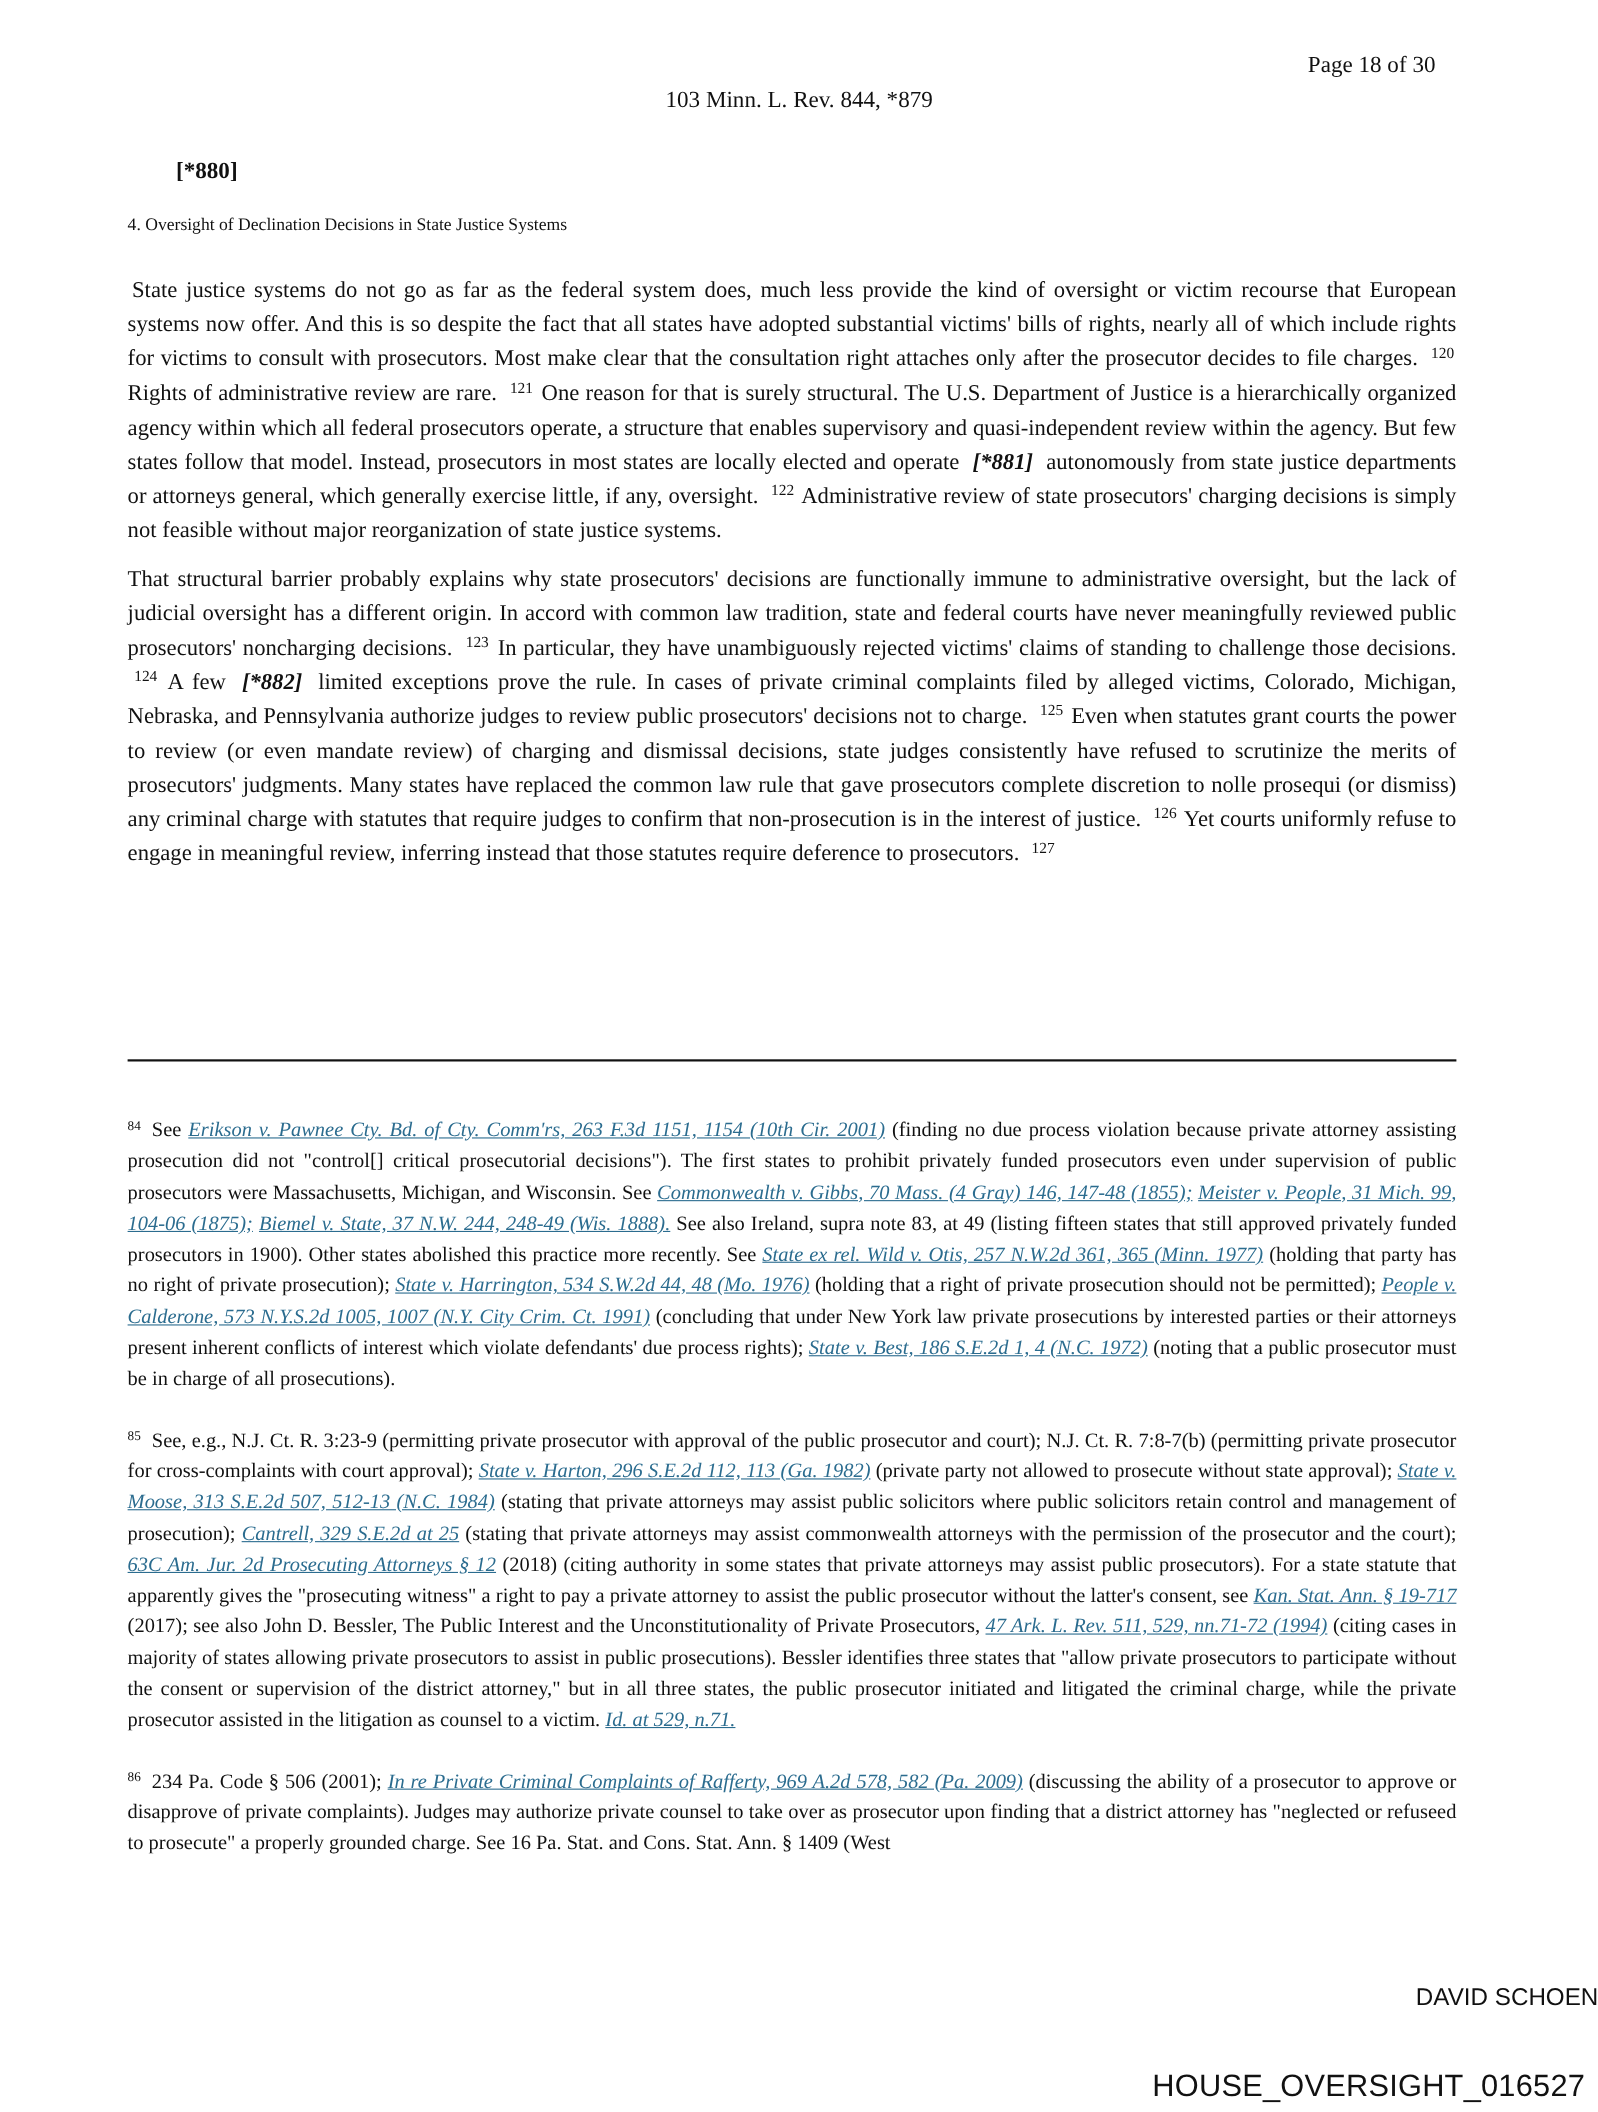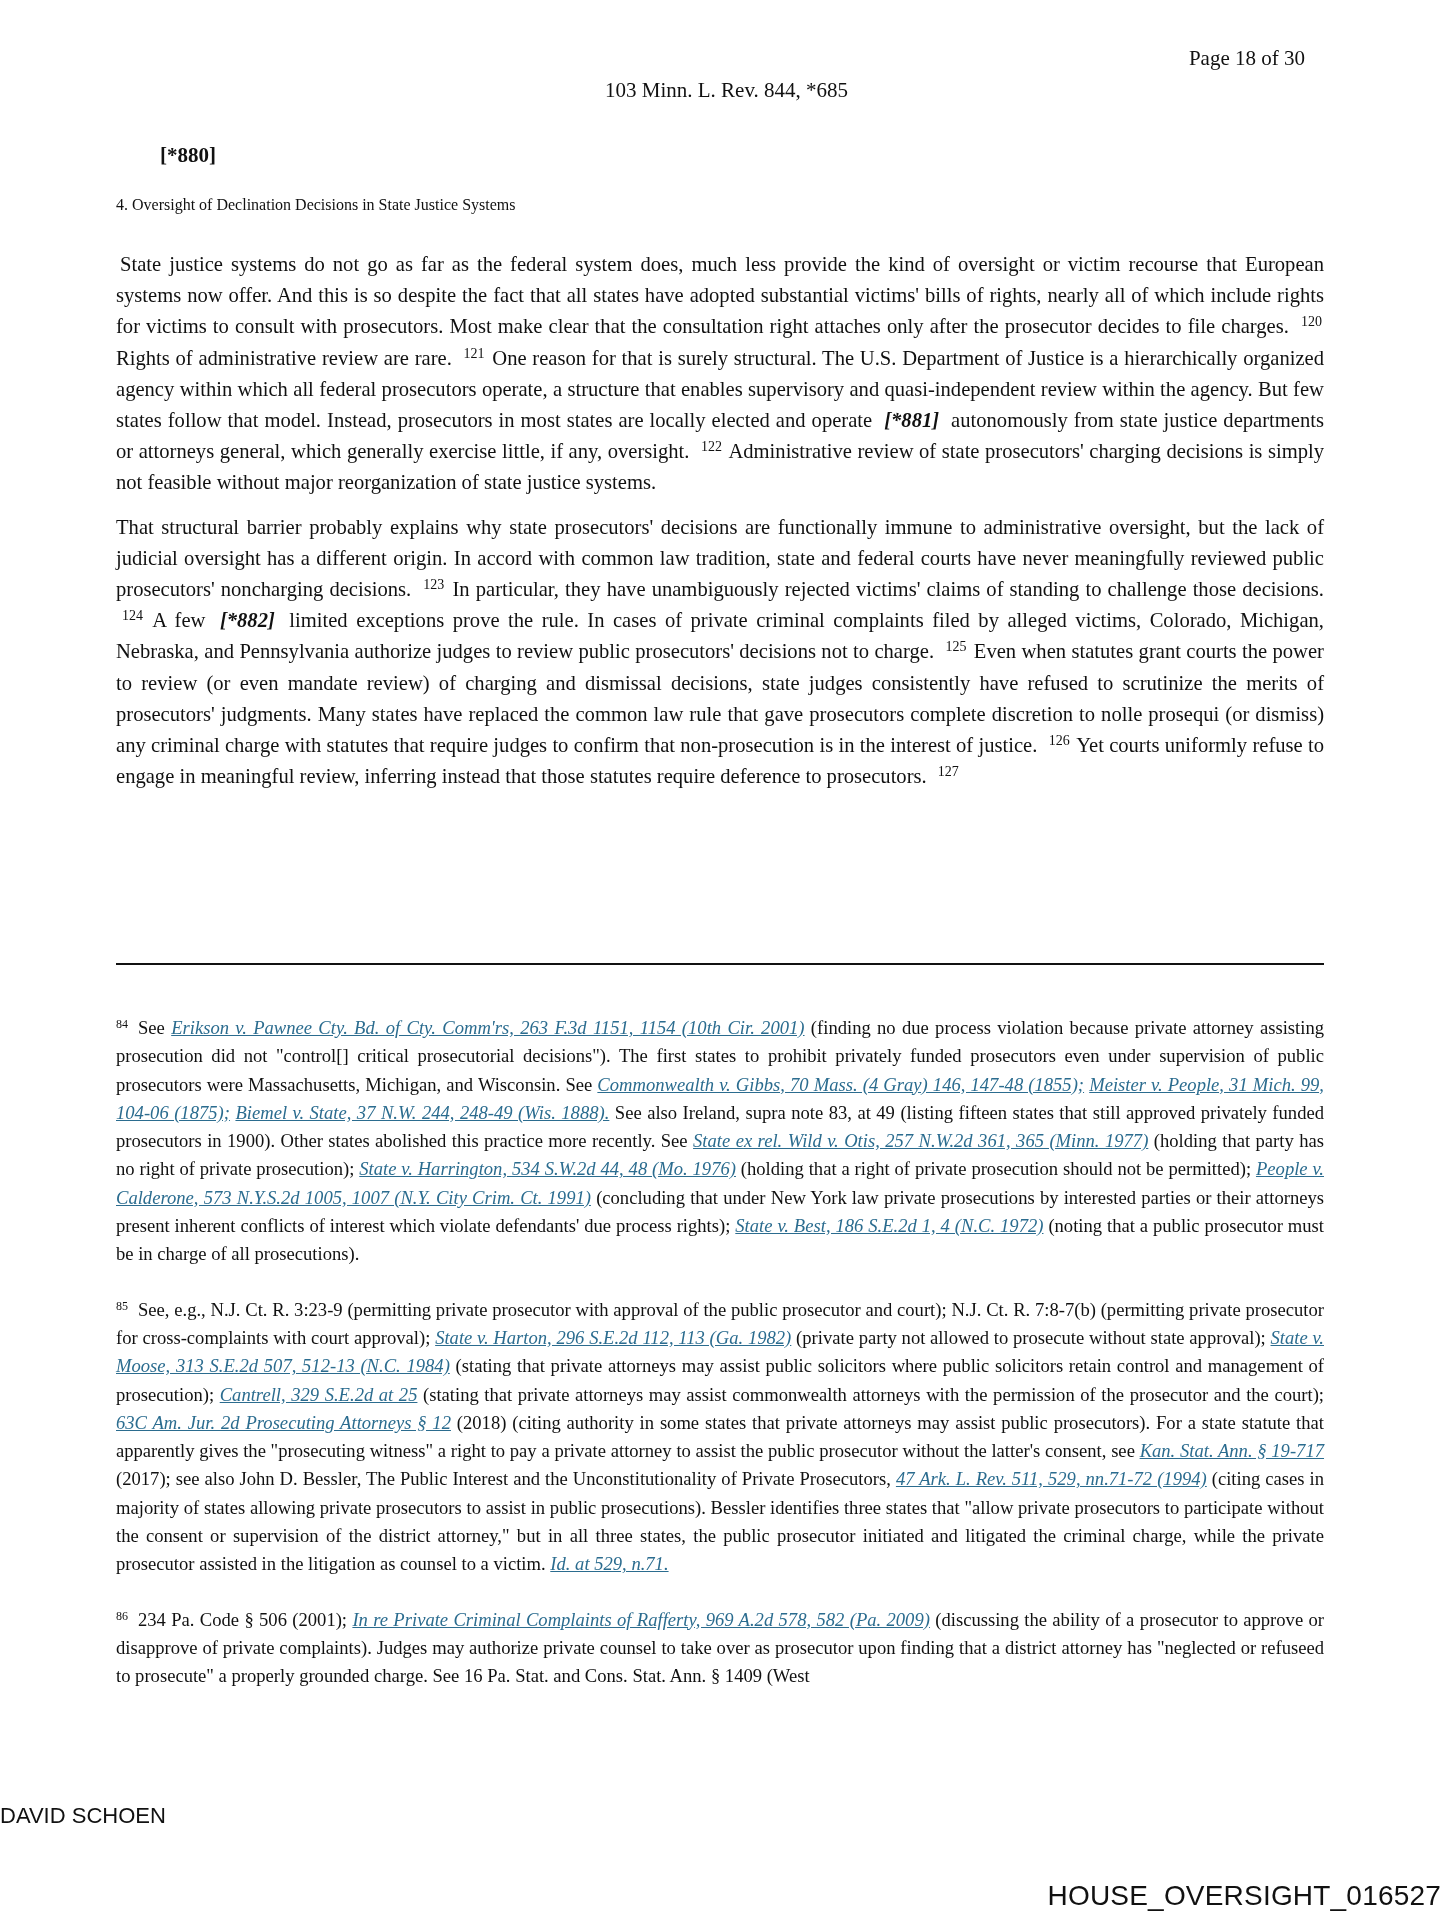--- a/index.html
+++ b/index.html
@@ -12,29 +12,29 @@
   .body { position: absolute; top: 249px; left: 116px; width: 1208px; font-size: 20.6px; line-height: 31.2px; text-align: justify; }
   .body p { margin: 0 0 13px 0; }
   .body p.first { text-indent: 4px; }
   sup { font-size: 14px; vertical-align: 7px; line-height: 0; margin: 0 2px 0 6px; }
   b.star { font-weight: bold; margin: 0 6px; font-style: italic; }
   .rule { position: absolute; top: 963px; left: 116px; width: 1208px; height: 0; border-top: 2px solid #111; }
   .footnotes { position: absolute; top: 1014px; left: 116px; width: 1208px; font-size: 18.6px; line-height: 28.3px; text-align: justify; }
   .fn { margin: 0 0 27px 0; }
   .fn .num { font-size: 12px; vertical-align: 6px; line-height: 0; margin-right: 10px; }
   a.cite { color: #2b6c8f; font-style: italic; text-decoration: underline; }
-  .footer-name { position: absolute; top: 1803px; left: 0; width: 1453px; text-align: left;
+  .footer-name { position: absolute; top: 1803px; left: 0; width: 1453px; text-align: right;
                  font-family: "Liberation Sans", "DejaVu Sans", sans-serif; font-size: 22px; }
   .bates { position: absolute; top: 1880px; right: 12px; font-family: "Liberation Sans", "DejaVu Sans", sans-serif; font-size: 28px; letter-spacing: 0.2px; text-align: right; }
 </style>
 </head>
 <body>
 
 <div class="page-num">Page 18 of 30</div>
-<div class="running-head">103 Minn. L. Rev. 844, *685</div>
+<div class="running-head">103 Minn. L. Rev. 844, *879</div>
 <div class="star-page">[*880]</div>
 <div class="section-title">4. Oversight of Declination Decisions in State Justice Systems</div>
 
 <div class="body">
   <p class="first"><span>State justice systems do not go as far as the federal system does, much less provide the kind of oversight or victim recourse that European systems now offer. And this is so despite the fact that all states have adopted substantial victims' bills of rights, nearly all of which include rights for victims to consult with prosecutors. Most make clear that the consultation right attaches only after the prosecutor decides to file charges.</span> <sup>120</sup> <span>Rights of administrative review are rare.</span> <sup>121</sup> <span>One reason for that is surely structural. The U.S. Department of Justice is a hierarchically organized agency within which all federal prosecutors operate, a structure that enables supervisory and quasi-independent review within the agency. But few states follow that model. Instead, prosecutors in most states are locally elected and operate</span> <b class="star">[*881]</b> <span>autonomously from state justice departments or attorneys general, which generally exercise little, if any, oversight.</span> <sup>122</sup> <span>Administrative review of state prosecutors' charging decisions is simply not feasible without major reorganization of state justice systems.</span> </p>
   <p><span>That structural barrier probably explains why state prosecutors' decisions are functionally immune to administrative oversight, but the lack of judicial oversight has a different origin. In accord with common law tradition, state and federal courts have never meaningfully reviewed public prosecutors' noncharging decisions.</span> <sup>123</sup> <span>In particular, they have unambiguously rejected victims' claims of standing to challenge those decisions.</span> <sup>124</sup> <span>A few</span> <b class="star">[*882]</b> <span>limited exceptions prove the rule. In cases of private criminal complaints filed by alleged victims, Colorado, Michigan, Nebraska, and Pennsylvania authorize judges to review public prosecutors' decisions not to charge.</span> <sup>125</sup> <span>Even when statutes grant courts the power to review (or even mandate review) of charging and dismissal decisions, state judges consistently have refused to scrutinize the merits of prosecutors' judgments. Many states have replaced the common law rule that gave prosecutors complete discretion to nolle prosequi (or dismiss) any criminal charge with statutes that require judges to confirm that non-prosecution is in the interest of justice.</span> <sup>126</sup> <span>Yet courts uniformly refuse to engage in meaningful review, inferring instead that those statutes require deference to prosecutors.</span> <sup>127</sup> </p>
 </div>
 
 <div class="rule"></div>
 

